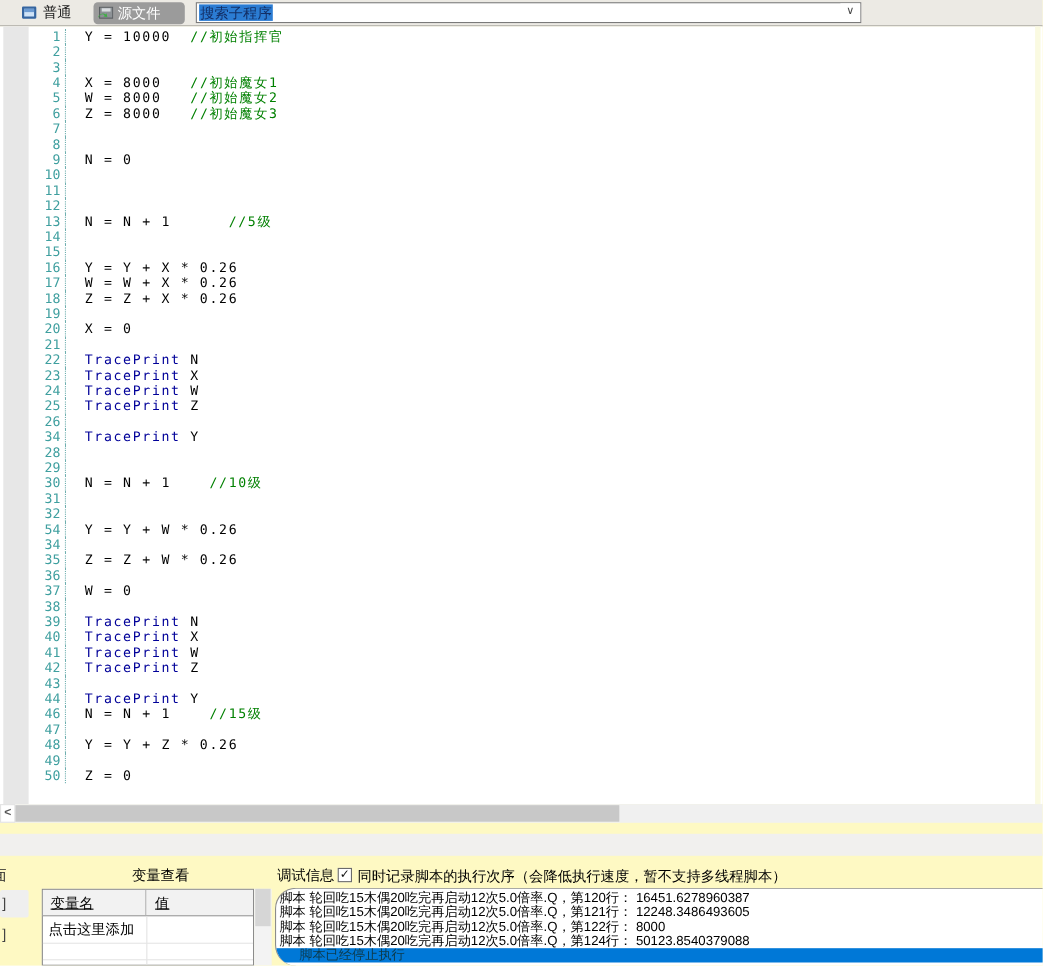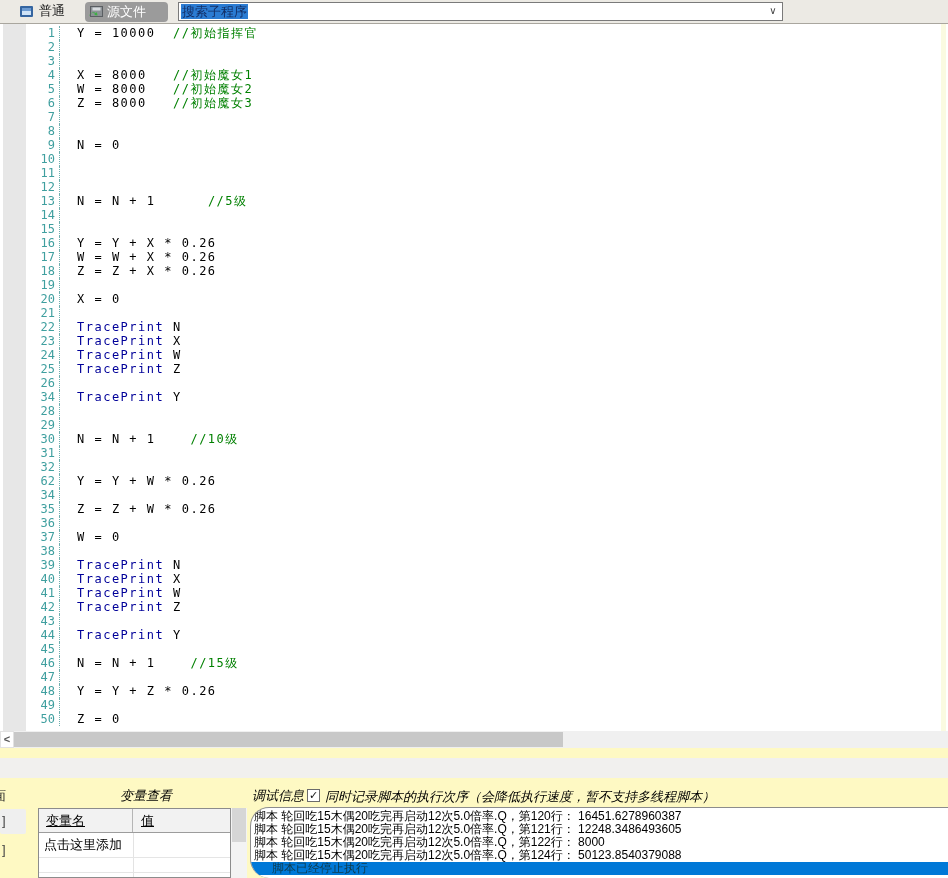--- a/index.html
+++ b/index.html
@@ -34,21 +34,21 @@
   .hscroll-btn{position:absolute;left:0;top:0;width:14px;height:17px;background:#FFFFFF;border:1px solid #E2E2E2;box-sizing:border-box;
     color:#555;font-size:11px;font-weight:bold;text-align:center;line-height:15px;}
   .hscroll-thumb{position:absolute;left:14px;top:1px;width:549px;height:15px;background:#C8C8C8;}
 
   
   .band{position:absolute;left:0;top:758px;width:948px;height:20px;background:#F1F0EE;}
 
   
   .frag{position:absolute;font-size:13px;color:#222;}
   .frag-hl{position:absolute;left:0;top:809px;width:26px;height:25px;background:#EFEFEF;border-radius:2px;}
-  .panel-label{position:absolute;font-size:13px;color:#000;white-space:nowrap;font-style:italic;}
+  .panel-label{position:absolute;font-size:13px;color:#000;white-space:nowrap;}
 
   .var-table{position:absolute;left:38px;top:808px;width:193px;height:70px;border:1px solid #8C8C8C;box-sizing:border-box;background:#fff;}
   .vt-header{position:absolute;left:0;top:0;width:100%;height:24px;background:#F2F2F2;border-bottom:1px solid #9C9C9C;box-sizing:border-box;display:flex;text-decoration:underline;}
   .vt-h1{width:94px;padding-left:7px;line-height:23px;font-size:13px;box-sizing:border-box;border-right:1px solid #B5B5B5;}
   .vt-h2{padding-left:8px;line-height:23px;font-size:13px;}
   .vt-colsep{position:absolute;left:94px;top:24px;width:1px;height:44px;background:#E3E3E3;}
   .vt-row1{position:absolute;left:0;top:24px;width:100%;height:24px;line-height:24px;font-size:13px;padding-left:5px;box-sizing:border-box;}
   .vt-line{position:absolute;left:0;width:100%;height:1px;background:#E5E5E5;}
 
   .vt-scroll{position:absolute;left:231px;top:808px;width:16px;height:70px;background:#F3F3F3;}
@@ -216,21 +216,21 @@
         </div>
         <div class="cl">
           <span class="ln">31</span>
           <span class="lc"></span>
         </div>
         <div class="cl">
           <span class="ln">32</span>
           <span class="lc"></span>
         </div>
         <div class="cl">
-          <span class="ln">62</span>
+          <span class="ln">54</span>
           <span class="lc"><span class="seg-code">Y = Y + W * 0.26</span></span>
         </div>
         <div class="cl">
           <span class="ln">34</span>
           <span class="lc"></span>
         </div>
         <div class="cl">
           <span class="ln">35</span>
           <span class="lc"><span class="seg-code">Z = Z + W * 0.26</span></span>
         </div>
@@ -262,24 +262,20 @@
           <span class="ln">42</span>
           <span class="lc"><span class="seg-kw">TracePrint</span><span class="seg-code"> Z</span></span>
         </div>
         <div class="cl">
           <span class="ln">43</span>
           <span class="lc"></span>
         </div>
         <div class="cl">
           <span class="ln">44</span>
           <span class="lc"><span class="seg-kw">TracePrint</span><span class="seg-code"> Y</span></span>
-        </div>
-        <div class="cl">
-          <span class="ln">45</span>
-          <span class="lc"></span>
         </div>
         <div class="cl">
           <span class="ln">46</span>
           <span class="lc"><span class="seg-code">N = N + 1    </span><span class="seg-comment">//15级</span></span>
         </div>
         <div class="cl">
           <span class="ln">47</span>
           <span class="lc"></span>
         </div>
         <div class="cl">

